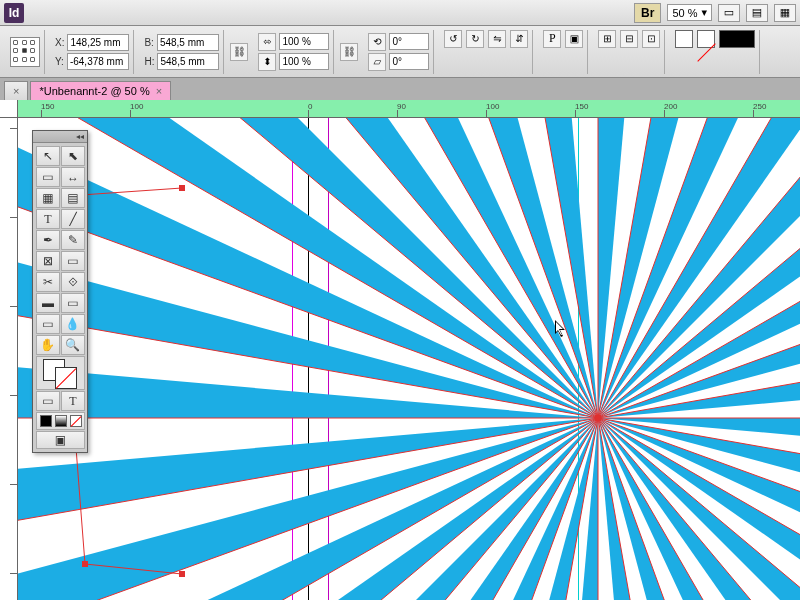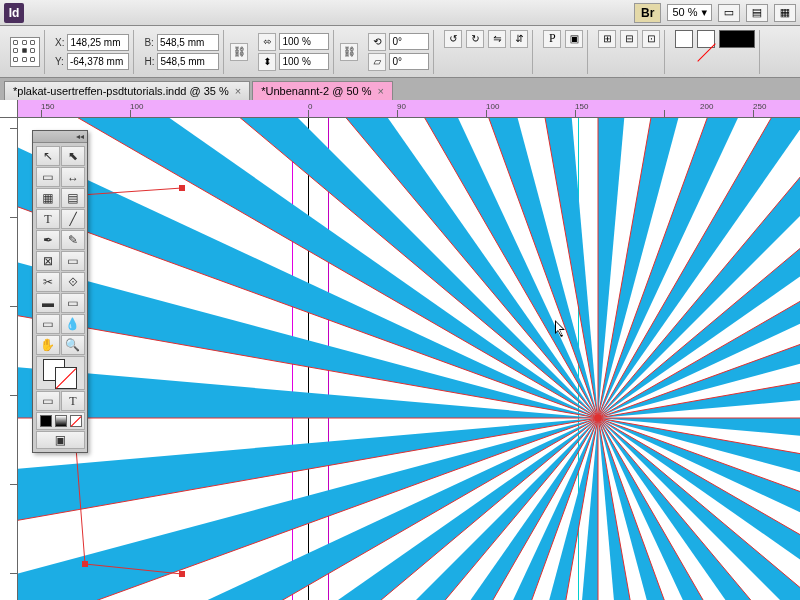--- a/index.html
+++ b/index.html
@@ -2,38 +2,38 @@
 <html><head>
 <meta charset="utf-8">
 <style>
 *{box-sizing:border-box;margin:0;padding:0;font-family:"Segoe UI",Tahoma,sans-serif;font-size:11px;user-select:none}
 body{background:#a0a0a0;width:800px;height:600px;overflow:hidden;position:relative}
 .menubar{background:linear-gradient(#efefef,#d9d9d9);height:26px;display:flex;align-items:center;padding:0 4px;border-bottom:1px solid #888}
 .app-icon{width:20px;height:20px;background:#4b2e5d;color:#fff;font-weight:bold;font-size:12px;display:flex;align-items:center;justify-content:center;border-radius:2px;margin-right:10px}
 .menu-item{padding:4px 9px;cursor:default;color:#222}
 .menu-right{margin-left:auto;display:flex;align-items:center;gap:6px}
 .br-box{background:#e4d9a8;border:1px solid #999;padding:2px 6px;font-size:12px;font-weight:bold}
-.zoom-box{border:1px solid #999;background:#fff;padding:1px 4px;display:flex;align-items:flex-start;gap:4px}
+.zoom-box{border:1px solid #999;background:#fff;padding:1px 4px;display:flex;align-items:center;gap:4px}
 .mini-icon{width:22px;height:18px;border:1px solid #999;background:#f4f4f4;display:flex;align-items:center;justify-content:center}
 .controlbar{background:linear-gradient(#ececec,#d6d6d6);height:52px;border-bottom:1px solid #888;display:flex;align-items:center;padding:0 6px;gap:6px}
 .ctrl-group{display:flex;flex-direction:column;gap:2px;padding:0 4px;border-right:1px solid #aaa;height:44px;justify-content:center}
 .ctrl-row{display:flex;align-items:center;gap:3px}
 .ref-box{width:30px;height:30px;border:1px solid #888;background:#fff;display:grid;grid-template:repeat(3,1fr)/repeat(3,1fr);padding:2px;gap:2px}
 .ref-dot{width:5px;height:5px;border:1px solid #666;border-radius:1px}
 .ref-dot.sel{background:#333}
 .num-input{border:1px solid #999;background:#fff;padding:1px 2px;width:62px;height:17px;font-size:10px}
 .tiny-label{font-size:10px;color:#333}
 .ctrl-icon{width:18px;height:18px;border:1px solid #aaa;background:#f4f4f4;display:inline-flex;align-items:center;justify-content:center;font-size:10px}
 .swatch{width:18px;height:18px;border:1px solid #666}
 .tabstrip{background:#b0b0b0;height:22px;display:flex;align-items:flex-end;padding-left:4px}
 .doc-tab{background:linear-gradient(#ededed,#d9d9d9);border:1px solid #888;border-bottom:none;padding:3px 8px;font-size:10px;margin-right:2px;display:flex;align-items:center;gap:6px}
 .doc-tab.active{background:#f9a8d4}
 .close-x{color:#666;cursor:default}
 .workspace{position:absolute;top:100px;left:0;right:0;bottom:0;background:#fff}
-.ruler-h{position:absolute;top:0;left:18px;right:0;height:18px;background:#f0abfc;border-bottom:1px solid #666;font-size:8px;overflow:hidden}
+.ruler-h{position:absolute;top:0;left:18px;right:0;height:18px;background:#86efac;border-bottom:1px solid #666;font-size:8px;overflow:hidden}
 .ruler-v{position:absolute;top:18px;left:0;width:18px;bottom:0;background:#fff;border-right:1px solid #666;font-size:8px;overflow:hidden}
 .ruler-corner{position:absolute;top:0;left:0;width:18px;height:18px;background:#fff;border-right:1px solid #666;border-bottom:1px solid #666}
 .tick{position:absolute;color:#444;font-size:8px}
 .canvas{position:absolute;top:18px;left:18px;right:0;bottom:0;background:#fff;overflow:hidden}
 .guide-v{position:absolute;top:0;bottom:0;width:1px}
 .sel-path{stroke:#e03030;stroke-width:1;fill:none}
 .anchor{fill:#e03030}
 .tools-panel{position:absolute;top:130px;left:32px;width:56px;background:linear-gradient(#e9e9e9,#d5d5d5);border:1px solid #5c5c5c;box-shadow:2px 2px 4px rgba(0,0,0,.3);z-index:100}
 .tools-head{height:12px;background:linear-gradient(#c8c8c8,#b4b4b4);border-bottom:1px solid #888;display:flex;justify-content:flex-end;align-items:center;padding:0 3px}
 .tools-head span{font-size:8px;color:#444}
@@ -137,21 +137,20 @@
     <div style="position:relative">
         <div class="swatch" style="background:#fff"></div>
         <div class="slash"></div>
       </div>
     <div class="swatch" style="background:#000;width:36px"></div>
   </div>
 </div>
 
 <div class="tabstrip" id="tabstrip">
     <div class="doc-tab">
-      <span>*plakat-usertreffen-psdtutorials.indd @ 35 %</span>
       <span class="close-x">×</span>
     </div>
     <div class="doc-tab active">
       <span>*Unbenannt-2 @ 50 %</span>
       <span class="close-x">×</span>
     </div>
   </div>
 
 <div class="workspace">
   <div class="ruler-corner"></div>
@@ -161,21 +160,21 @@
       <div class="tick" style="left: 112px; top: 2px;">100</div>
       <div style="position: absolute; left: 112px; top: 10px; width: 1px; height: 8px; background: rgb(102, 102, 102);"></div>
       <div class="tick" style="left: 290px; top: 2px;">0</div>
       <div style="position: absolute; left: 290px; top: 10px; width: 1px; height: 8px; background: rgb(102, 102, 102);"></div>
       <div class="tick" style="left: 379px; top: 2px;">90</div>
       <div style="position: absolute; left: 379px; top: 10px; width: 1px; height: 8px; background: rgb(102, 102, 102);"></div>
       <div class="tick" style="left: 468px; top: 2px;">100</div>
       <div style="position: absolute; left: 468px; top: 10px; width: 1px; height: 8px; background: rgb(102, 102, 102);"></div>
       <div class="tick" style="left: 557px; top: 2px;">150</div>
       <div style="position: absolute; left: 557px; top: 10px; width: 1px; height: 8px; background: rgb(102, 102, 102);"></div>
-      <div class="tick" style="left: 646px; top: 2px; margin-left: 36px;">200</div>
+      <div class="tick" style="left: 646px; top: 2px;">200</div>
       <div style="position: absolute; left: 646px; top: 10px; width: 1px; height: 8px; background: rgb(102, 102, 102);"></div>
       <div class="tick" style="left: 735px; top: 2px;">250</div>
       <div style="position: absolute; left: 735px; top: 10px; width: 1px; height: 8px; background: rgb(102, 102, 102);"></div>
     </div>
   <div class="ruler-v" id="ruler-v">
       <div style="position: absolute; top: 10px; left: 10px; width: 8px; height: 1px; background: rgb(102, 102, 102);"></div>
       <div style="position: absolute; top: 99px; left: 10px; width: 8px; height: 1px; background: rgb(102, 102, 102);"></div>
       <div style="position: absolute; top: 188px; left: 10px; width: 8px; height: 1px; background: rgb(102, 102, 102);"></div>
       <div style="position: absolute; top: 277px; left: 10px; width: 8px; height: 1px; background: rgb(102, 102, 102);"></div>
       <div style="position: absolute; top: 366px; left: 10px; width: 8px; height: 1px; background: rgb(102, 102, 102);"></div>

